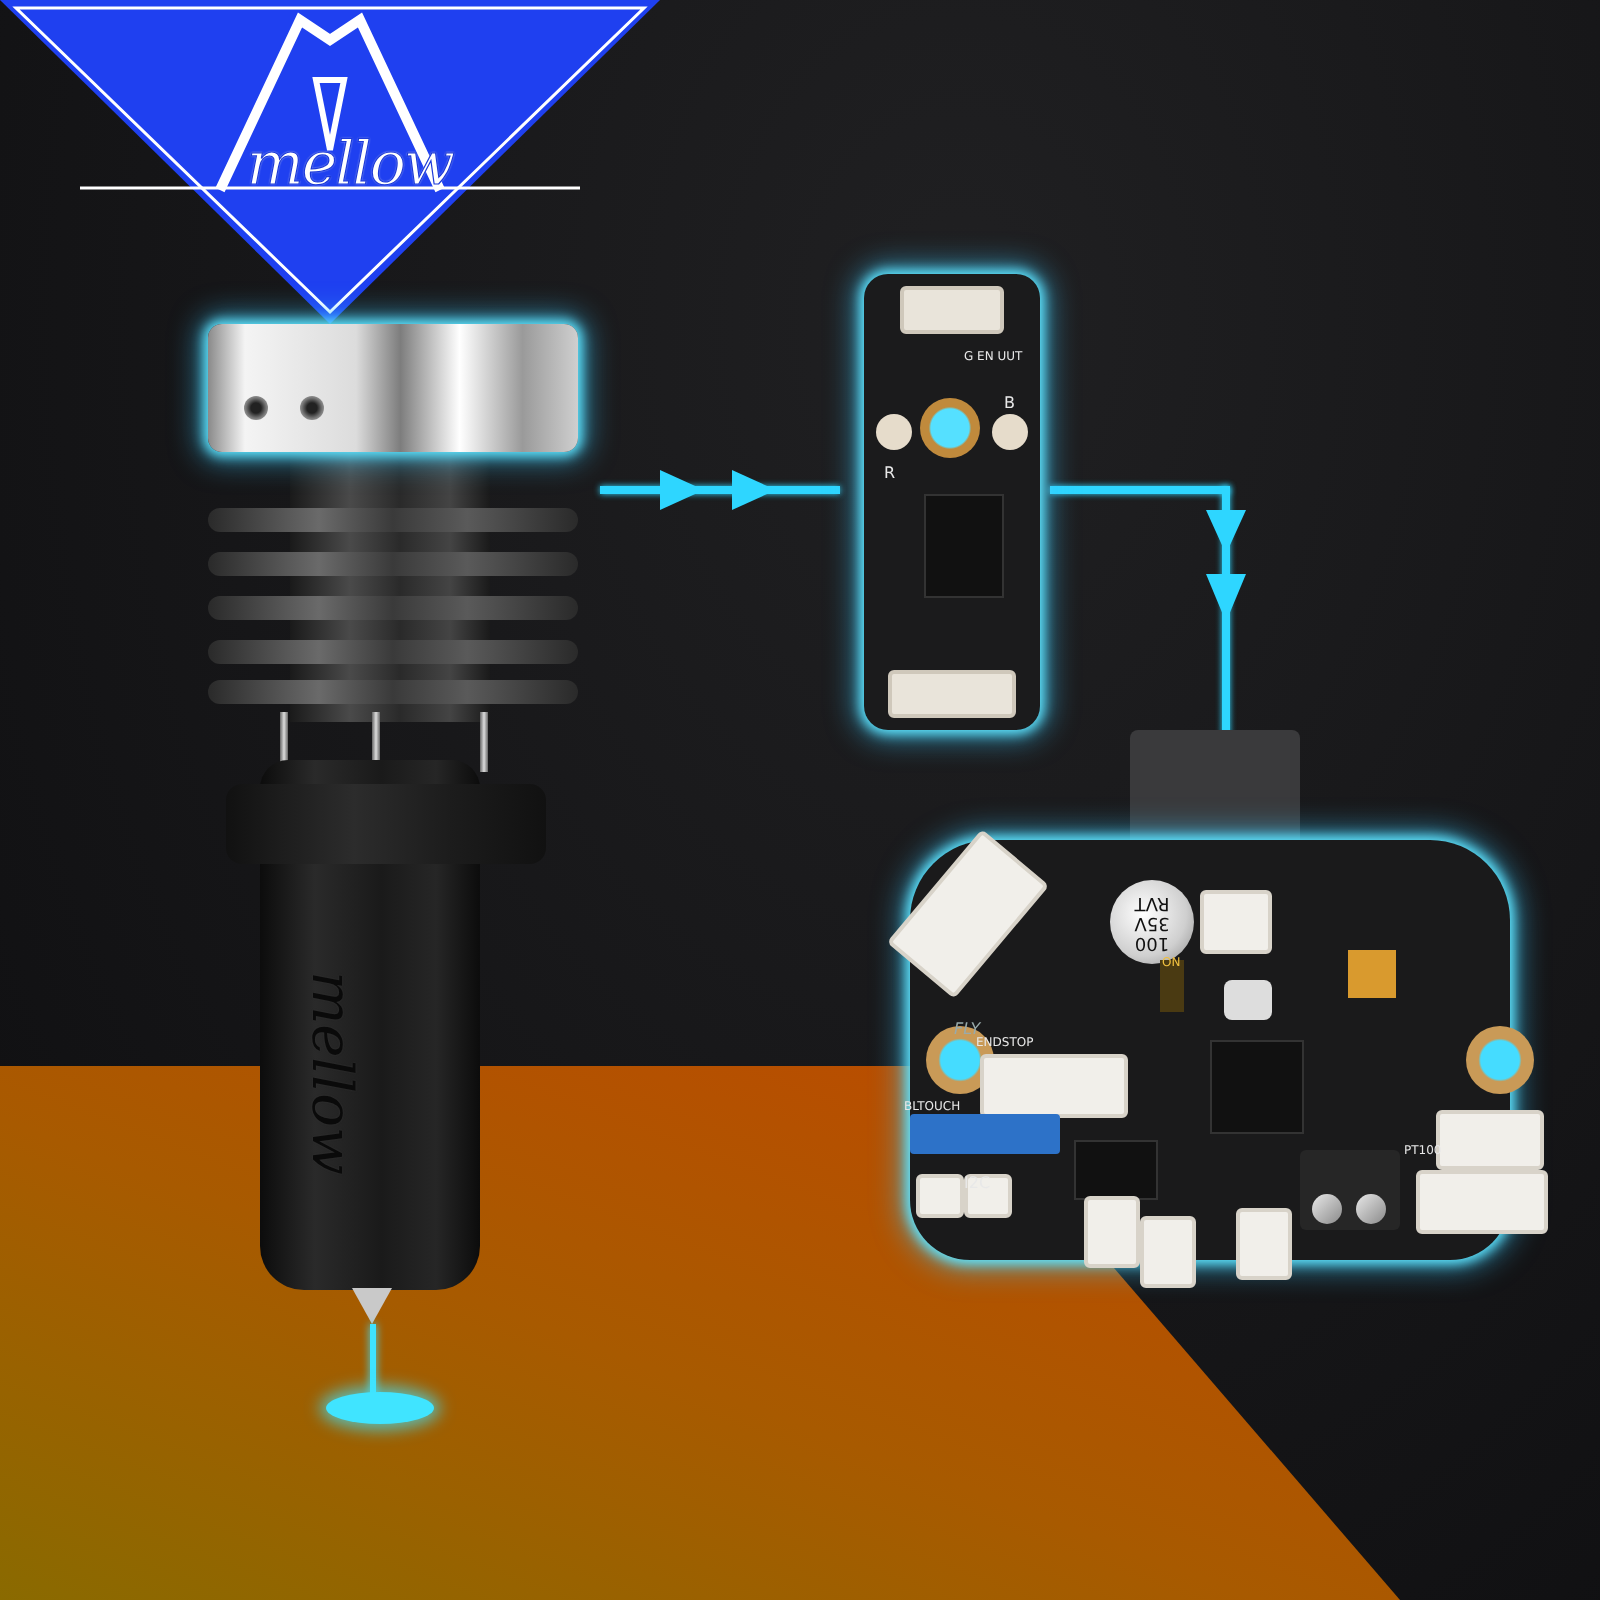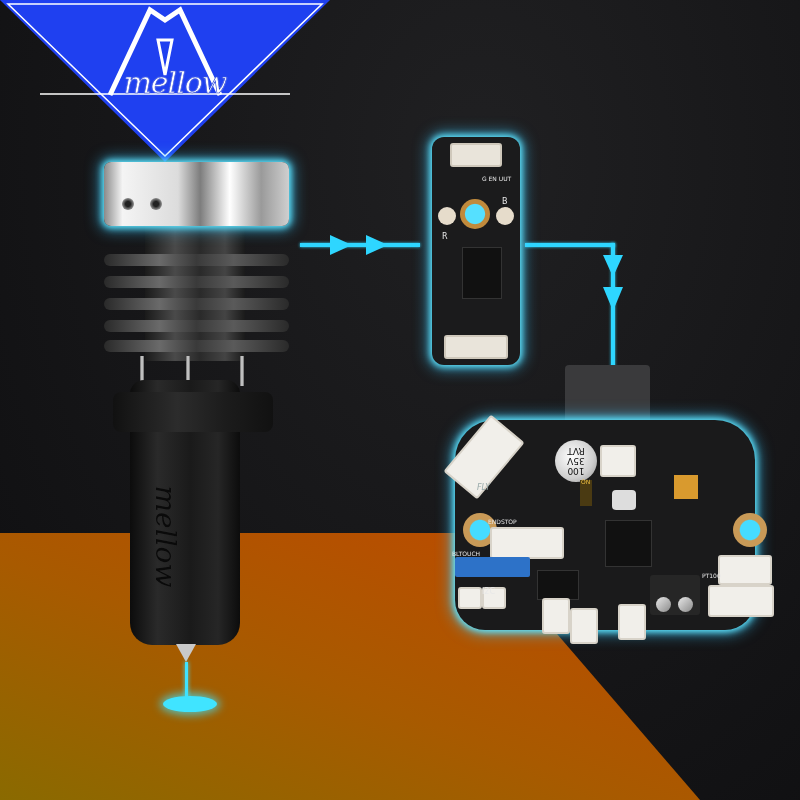--- a/index.html
+++ b/index.html
@@ -145,19 +145,19 @@
   <div class="jst" style="left:482px;top:587px;width:20px;height:18px"></div>
   <div class="abs" style="left:537px;top:570px;width:40px;height:28px;background:#111;border:1px solid #333"></div>
   <div class="jst" style="left:542px;top:598px;width:24px;height:32px"></div>
   <div class="jst" style="left:570px;top:608px;width:24px;height:32px"></div>
   <div class="jst" style="left:618px;top:604px;width:24px;height:32px"></div>
   <div class="terminal"></div>
   <div class="tscrew" style="left:656px"></div>
   <div class="tscrew" style="left:678px"></div>
   <div class="jst" style="left:718px;top:555px;width:50px;height:26px"></div>
   <div class="jst" style="left:708px;top:585px;width:62px;height:28px"></div>
-  <div class="silk" style="left:477px;top:483px;color:#9aa;font-style:italic">FLY</div>
+  <div class="silk" style="left:477px;top:510px;color:#9aa;font-style:italic">FLY</div>
   <div class="silk" style="left:488px;top:518px;font-size:6px">ENDSTOP</div>
   <div class="silk" style="left:452px;top:550px;font-size:6px">BLTOUCH</div>
   <div class="silk" style="left:482px;top:587px">I2C</div>
   <div class="silk" style="left:581px;top:478px;color:#f0c040;font-size:6px">ON</div>
   <div class="silk" style="left:702px;top:572px;font-size:6px">PT100</div>
 </div>
 
 </body></html>

